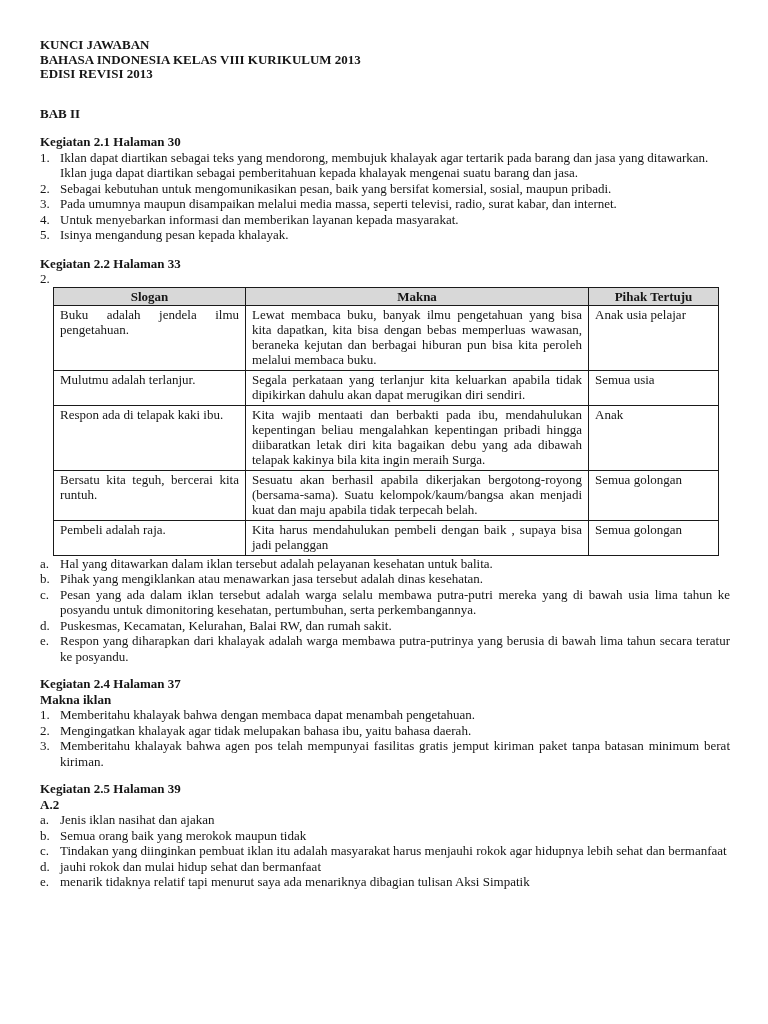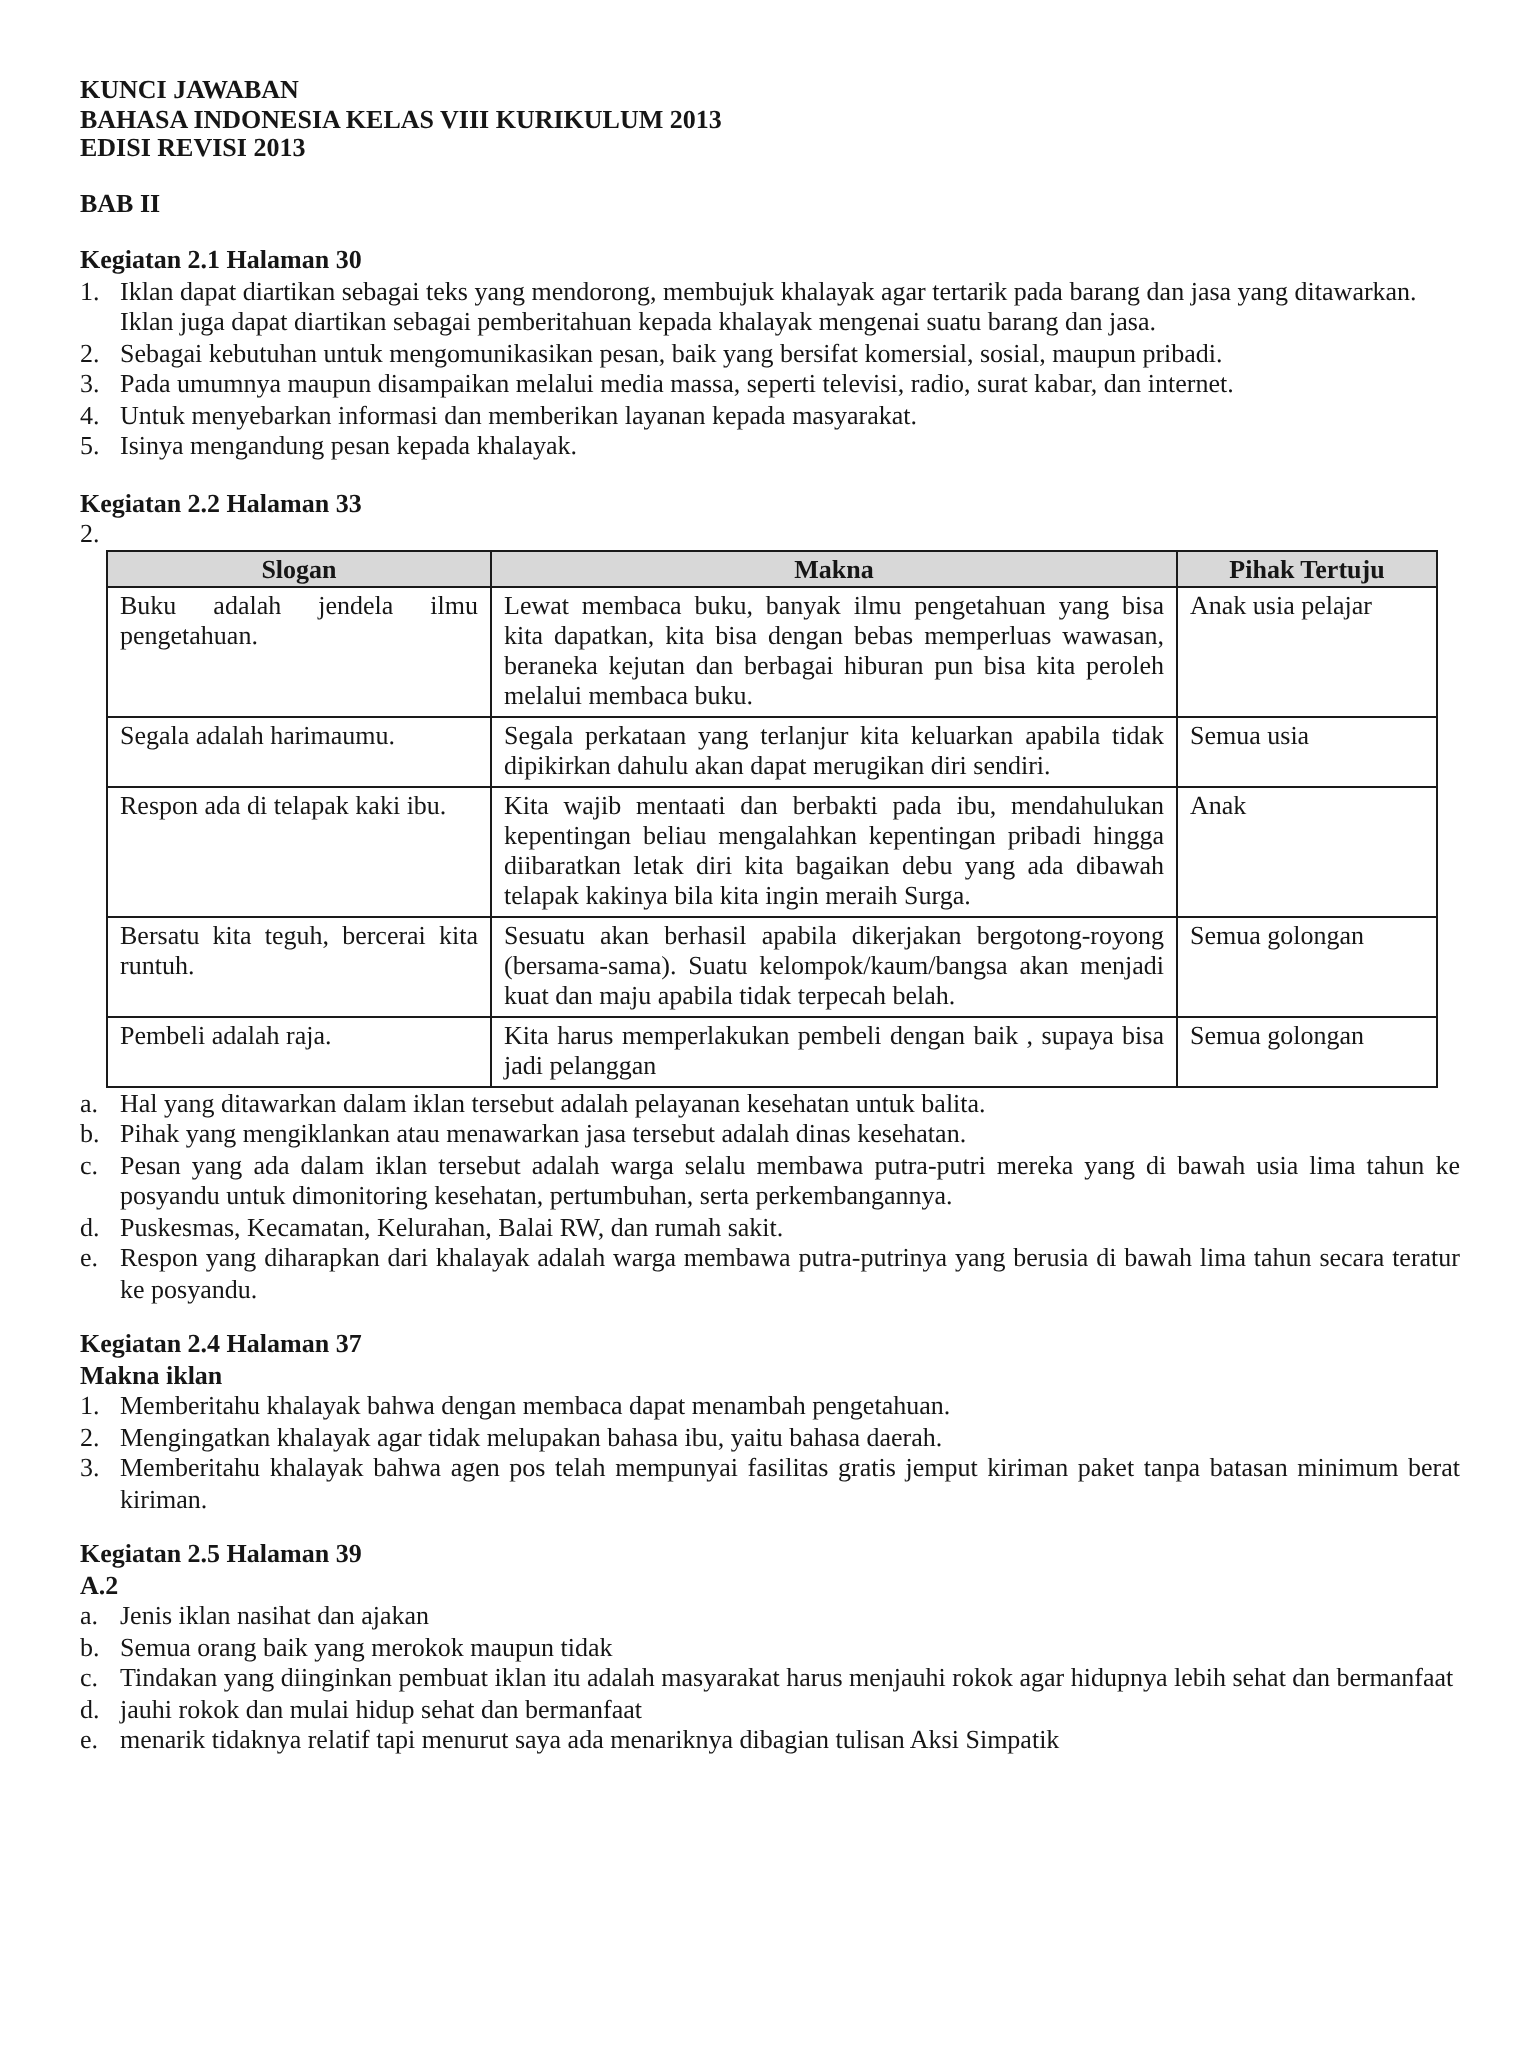--- a/index.html
+++ b/index.html
@@ -12,21 +12,21 @@
     font-family: "Liberation Serif", "DejaVu Serif", serif;
     font-size: 13px;
     line-height: 15.5px;
     overflow: hidden;
   }
   .page { padding: 38px 38px 0 40px; }
 
   .doc-title { text-align: left; font-weight: bold; line-height: 14.5px; }
   .doc-title div { white-space: nowrap; }
 
-  .chapter { font-weight: bold; margin-top: 12px; }
+  .chapter { font-weight: bold; margin-top: 24px; }
   .section-heading { font-weight: bold; margin-top: 13px; }
   .section-heading.tight { margin-top: 12px; }
   .subheading { font-weight: bold; }
 
   .li { display: flex; }
   .li .num { flex: 0 0 20px; }
   .li .txt { flex: 1; text-align: justify; }
 
   table.answers {
     border-collapse: collapse;
@@ -107,37 +107,37 @@
         <th>Pihak Tertuju</th>
       </tr>
     </thead>
     <tbody>
       <tr>
         <td class="just">Buku adalah jendela ilmu pengetahuan.</td>
         <td class="just">Lewat membaca buku, banyak ilmu pengetahuan yang bisa kita dapatkan, kita bisa dengan bebas memperluas wawasan, beraneka kejutan dan berbagai hiburan pun bisa kita peroleh melalui membaca buku.</td>
         <td>Anak usia pelajar</td>
       </tr>
       <tr>
-        <td class="just">Segala adalah harimaumu.</td>
+        <td class="just">Mulutmu adalah terlanjur.</td>
         <td class="just">Segala perkataan yang terlanjur kita keluarkan apabila tidak dipikirkan dahulu akan dapat merugikan diri sendiri.</td>
         <td>Semua usia</td>
       </tr>
       <tr>
         <td class="just">Respon ada di telapak kaki ibu.</td>
         <td class="just">Kita wajib mentaati dan berbakti pada ibu, mendahulukan kepentingan beliau mengalahkan kepentingan pribadi hingga diibaratkan letak diri kita bagaikan debu yang ada dibawah telapak kakinya bila kita ingin meraih Surga.</td>
         <td>Anak</td>
       </tr>
       <tr>
         <td class="just">Bersatu kita teguh, bercerai kita runtuh.</td>
         <td class="just">Sesuatu akan berhasil apabila dikerjakan bergotong-royong (bersama-sama). Suatu kelompok/kaum/bangsa akan menjadi kuat dan maju apabila tidak terpecah belah.</td>
         <td>Semua golongan</td>
       </tr>
       <tr>
         <td class="just">Pembeli adalah raja.</td>
-        <td class="just">Kita harus memperlakukan pembeli dengan baik , supaya bisa jadi pelanggan</td>
+        <td class="just">Kita harus mendahulukan pembeli dengan baik , supaya bisa jadi pelanggan</td>
         <td>Semua golongan</td>
       </tr>
     </tbody>
   </table>
 
   <div>
     <div class="li">
       <span class="num">a.</span>
       <span class="txt">Hal yang ditawarkan dalam iklan tersebut adalah pelayanan kesehatan untuk balita.</span>
     </div>

